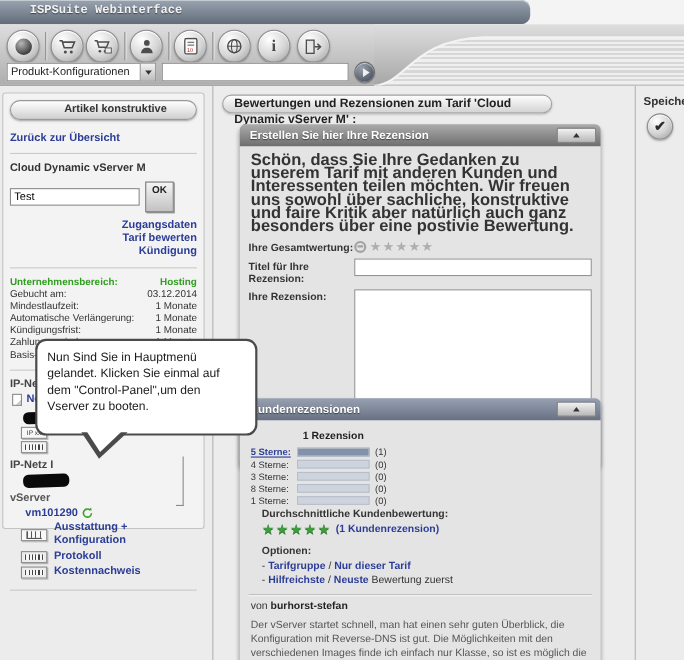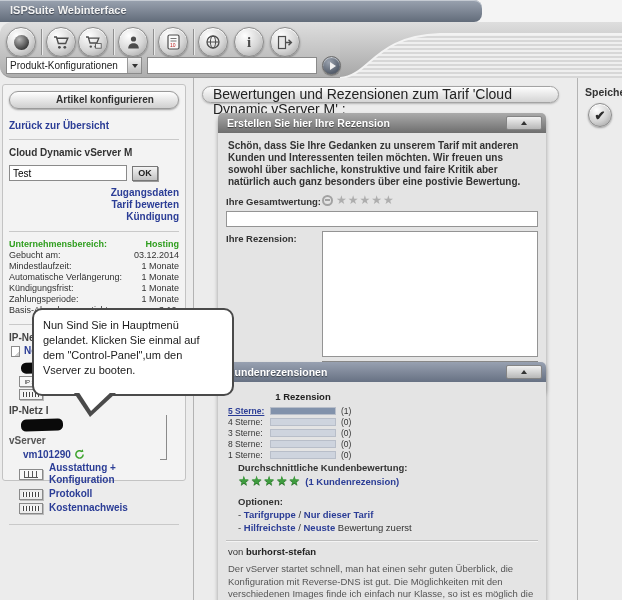--- a/index.html
+++ b/index.html
@@ -3,26 +3,26 @@
 <meta charset="utf-8">
 <style>
   *{margin:0;padding:0;box-sizing:border-box;font-family:"Liberation Sans",sans-serif;}
   html,body{width:622px;height:600px;}
   body{position:relative;background:#ececec;overflow:hidden;}
 
   
   .titlebar{position:absolute;left:0;top:0;width:622px;height:22px;background:#f4f4f4;}
   .titlebar-bar{position:absolute;left:0;top:0;width:482px;height:22px;border-radius:0 8px 8px 0;
     background:linear-gradient(#9aa3b0,#626c7a);box-shadow:inset 0 1px 0 #c4cad2;}
-  .titlebar-title{position:absolute;left:10px;top:4px;font-size:11px;font-weight:bold;color:#f2f2f2;
-    text-shadow:0 1px 1px #3c434e;}
+  .titlebar-title{position:absolute;left:27px;top:4px;font-size:11px;font-weight:bold;color:#f2f2f2;
+    text-shadow:0 1px 1px #3c434e;font-family:Liberation Mono, monospace;}
 
   
   .toolbar{position:absolute;left:0;top:22px;width:622px;height:56px;
-    background:linear-gradient(#dedede,#aeaeae);border-bottom:1px solid #979797;border-radius:12px;}
+    background:linear-gradient(#dedede,#aeaeae);border-bottom:1px solid #979797;}
   .toolbar-right{position:absolute;left:340px;top:0;width:282px;height:56px;overflow:hidden;}
   .pinstripes{position:absolute;inset:0;background:repeating-linear-gradient(180deg,#efefef 0 2px,#d7d7d7 2px 4px);}
   .swoosh{position:absolute;inset:0;}
   .tb-btn{position:absolute;top:5px;width:30px;height:30px;border-radius:50%;border:1px solid #8d8d8d;cursor:pointer;
     background:radial-gradient(circle at 35% 28%,#ffffff,#d6d6d6 55%,#9c9c9c);
     box-shadow:0 1px 2px rgba(0,0,0,.35),inset 0 1px 1px #fff;
     display:flex;align-items:center;justify-content:center;}
   .tb-sep{position:absolute;top:7px;width:1px;height:26px;background:#8f8f8f;box-shadow:1px 0 0 #e9e9e9;}
   .sphere{width:15px;height:15px;border-radius:50%;background:radial-gradient(circle at 35% 30%,#b8b8b8,#3a3a3a 75%);}
   .icon-i::before{content:"i";font-family:"Liberation Serif",serif;font-weight:bold;font-size:15px;color:#4a4a4a;}
@@ -49,21 +49,21 @@
     border:1px solid #c3c3c3;border-radius:3px;padding:6px 6px 4px 6px;}
   .config-btn{display:block;width:100%;height:18px;border-radius:9px;border:1px solid #9a9a9a;cursor:pointer;
     background:linear-gradient(#ffffff,#cfcfcf);box-shadow:0 1px 2px #9f9f9f;
     font-size:10px;font-weight:bold;color:#333;line-height:16px;padding-left:22px;}
   .lnk{color:#2b3d96;font-weight:bold;cursor:pointer;text-decoration:none;}
   .sb-back{display:block;margin-top:11px;font-size:10px;}
   .sb-hr{border:0;border-top:1px solid #c9c9c9;margin:8px 0 7px 0;}
   .sb-title{font-size:10px;font-weight:bold;color:#333;}
   .sb-input-row{display:flex;align-items:center;margin-top:7px;gap:5px;}
   .sb-input{width:118px;height:16px;border:1px solid #8a8a8a;font-size:10px;padding:0 3px;background:#fff;}
-  .okbtn{width:26px;height:15px;font-size:9px;font-weight:bold;color:#222;text-align:center;line-height:13px;
+  .okbtn{width:26px;height:28px;font-size:9px;font-weight:bold;color:#222;text-align:center;line-height:13px;
     background:linear-gradient(#f4f4f4,#c2c2c2);border:1px solid #777;box-shadow:1px 1px 0 #999;cursor:pointer;}
   .sb-quick{margin-top:6px;text-align:right;font-size:10px;line-height:12px;}
   .sb-quick span{display:block;}
   .detail-row{display:flex;justify-content:space-between;font-size:9px;line-height:11px;color:#333;}
   .detail-row.green{color:#2f9e1e;font-weight:bold;}
   .ip-title{font-size:10px;font-weight:bold;color:#444;}
   .newlink-row{display:flex;align-items:flex-start;gap:4px;margin:2px 0 0 2px;cursor:pointer;}
   .page-icon{width:9px;height:11px;background:linear-gradient(135deg,#fff 70%,#cfcfcf 70%);border:1px solid #8a8a8a;flex:none;margin-top:1px;}
   .newlink{font-size:10px;line-height:12px;}
   .redact{background:#0a0a0a;border-radius:5px;}
@@ -87,35 +87,35 @@
 
   
   .bubble{position:absolute;left:32px;top:308px;width:202px;height:88px;background:#fff;border:2px solid #4a4a4a;
     border-radius:10px;padding:8px 9px;font-size:11px;line-height:15px;color:#1a1a1a;z-index:50;}
   .tail-border{position:absolute;left:40px;top:100%;margin-top:-1px;width:0;height:0;
     border-left:16px solid transparent;border-right:26px solid transparent;border-top:24px solid #4a4a4a;}
   .tail-fill{position:absolute;left:44px;top:100%;margin-top:-3px;width:0;height:0;
     border-left:13px solid transparent;border-right:21px solid transparent;border-top:20px solid #fff;}
 
   
-  .page-pill{position:absolute;left:202px;top:86px;width:357px;height:17px;border-radius:9px;
+  .page-pill{position:absolute;left:202px;top:86px;width:300px;height:17px;border-radius:9px;
     background:linear-gradient(#fdfdfd,#d4d4d4);border:1px solid #a3a3a3;box-shadow:0 1px 2px #b5b5b5;
-    font-size:14px;font-weight:normal;color:#222;line-height:15px;padding-left:10px;}
+    font-size:11px;font-weight:bold;color:#222;line-height:15px;padding-left:10px;}
   .panel{position:absolute;left:218px;width:328px;border-radius:6px;background:#e4e4e4;
     box-shadow:0 3px 4px rgba(0,0,0,.35);}
   .panel-head{position:relative;height:20px;border-radius:5px 5px 0 0;color:#fff;font-size:10.5px;font-weight:bold;
     line-height:20px;padding-left:9px;text-shadow:0 1px 1px rgba(0,0,0,.5);}
   .head-gray{background:linear-gradient(#ababab,#6e6e6e);}
   .collapse-btn{position:absolute;right:4px;top:3px;width:36px;height:14px;border-radius:2px;cursor:pointer;
     background:linear-gradient(#f2f2f2,#b7b7b7);border:1px solid #848484;
     display:flex;align-items:center;justify-content:center;}
   .collapse-btn .tri-up{border-left:3.5px solid transparent;border-right:3.5px solid transparent;border-bottom:4.5px solid #333;}
   .panel-body{padding:5px 8px 8px 8px;border-radius:0 0 6px 6px;}
   .form-panel{top:113px;}
-  .intro{font-size:10px;font-weight:bold;color:#333;line-height:12px;margin:2px 0 6px 2px;}
+  .intro{font-size:15px;font-weight:bold;color:#333;line-height:12px;margin:2px 0 6px 2px;}
   .frow{display:flex;margin-top:4px;align-items:flex-start;}
   .flabel{width:96px;flex:none;font-size:9.5px;font-weight:bold;color:#333;padding-top:2px;}
   .no-icon{width:11px;height:11px;border-radius:50%;border:2px solid #a2a2a2;position:relative;margin-right:3px;flex:none;}
   .no-icon::before{content:"";position:absolute;left:1px;top:2.5px;width:5px;height:2px;background:#a2a2a2;}
   .stars5{letter-spacing:1px;line-height:12px;}
   .stars5::before{content:"★★★★★";}
   .stars-gray{color:#aeaeae;font-size:12px;}
   .stars-green{color:#3f9d3f;font-size:13px;text-shadow:0 1px 0 #2b6e2b;}
   .finput{flex:1;height:16px;border:1px solid #949494;background:#fff;font-size:10px;padding:0 3px;}
   .ftextarea{flex:1;height:126px;border:1px solid #949494;background:#fff;font-size:10px;padding:2px 3px;resize:none;}
@@ -241,21 +241,21 @@
   <input class="search-input" type="text" value="" style="">
   <div class="go-btn">
       <span class="tri-right"></span>
     </div>
 </div>
 
 <div class="vrule" style="left:193px"></div>
 <div class="vrule" style="left:577px"></div>
 
 <div class="sidebar">
-  <button class="config-btn">Artikel konfigurieren</button>
+  <button class="config-btn">Artikel konstruktive</button>
   <a class="lnk sb-back">Zurück zur Übersicht</a>
   <hr class="sb-hr">
   <div class="sb-title">Cloud Dynamic vServer M</div>
   <div class="sb-input-row">
     <input class="sb-input" type="text" value="Test" style="">
     <span class="okbtn">OK</span>
   </div>
   <div class="sb-quick">
     <span class="lnk">Zugangsdaten</span>
     <span class="lnk">Tarif bewerten</span>
@@ -347,20 +347,21 @@
   <div class="panel-body">
     <div class="intro">Schön, dass Sie Ihre Gedanken zu unserem Tarif mit anderen Kunden und Interessenten teilen möchten. Wir freuen uns sowohl über sachliche, konstruktive und faire Kritik aber natürlich auch ganz besonders über eine postivie Bewertung.</div>
     <div class="frow">
       <span class="flabel">Ihre Gesamtwertung:</span>
       <span style="display:flex;align-items:center">
         <span class="no-icon"></span>
         <span class="stars5 stars-gray"></span>
       </span>
     </div>
     <div class="frow">
+      <span class="flabel">Titel für Ihre Rezension:</span>
       <input class="finput" type="text" value="" style="">
     </div>
     <div class="frow">
       <span class="flabel">Ihre Rezension:</span>
       <textarea class="ftextarea" style=""></textarea>
     </div>
     <div class="frow">
       <span class="flabel">Veröffentlichen unter:</span>
       <span class="pub-select">
         <span class="fselect">

